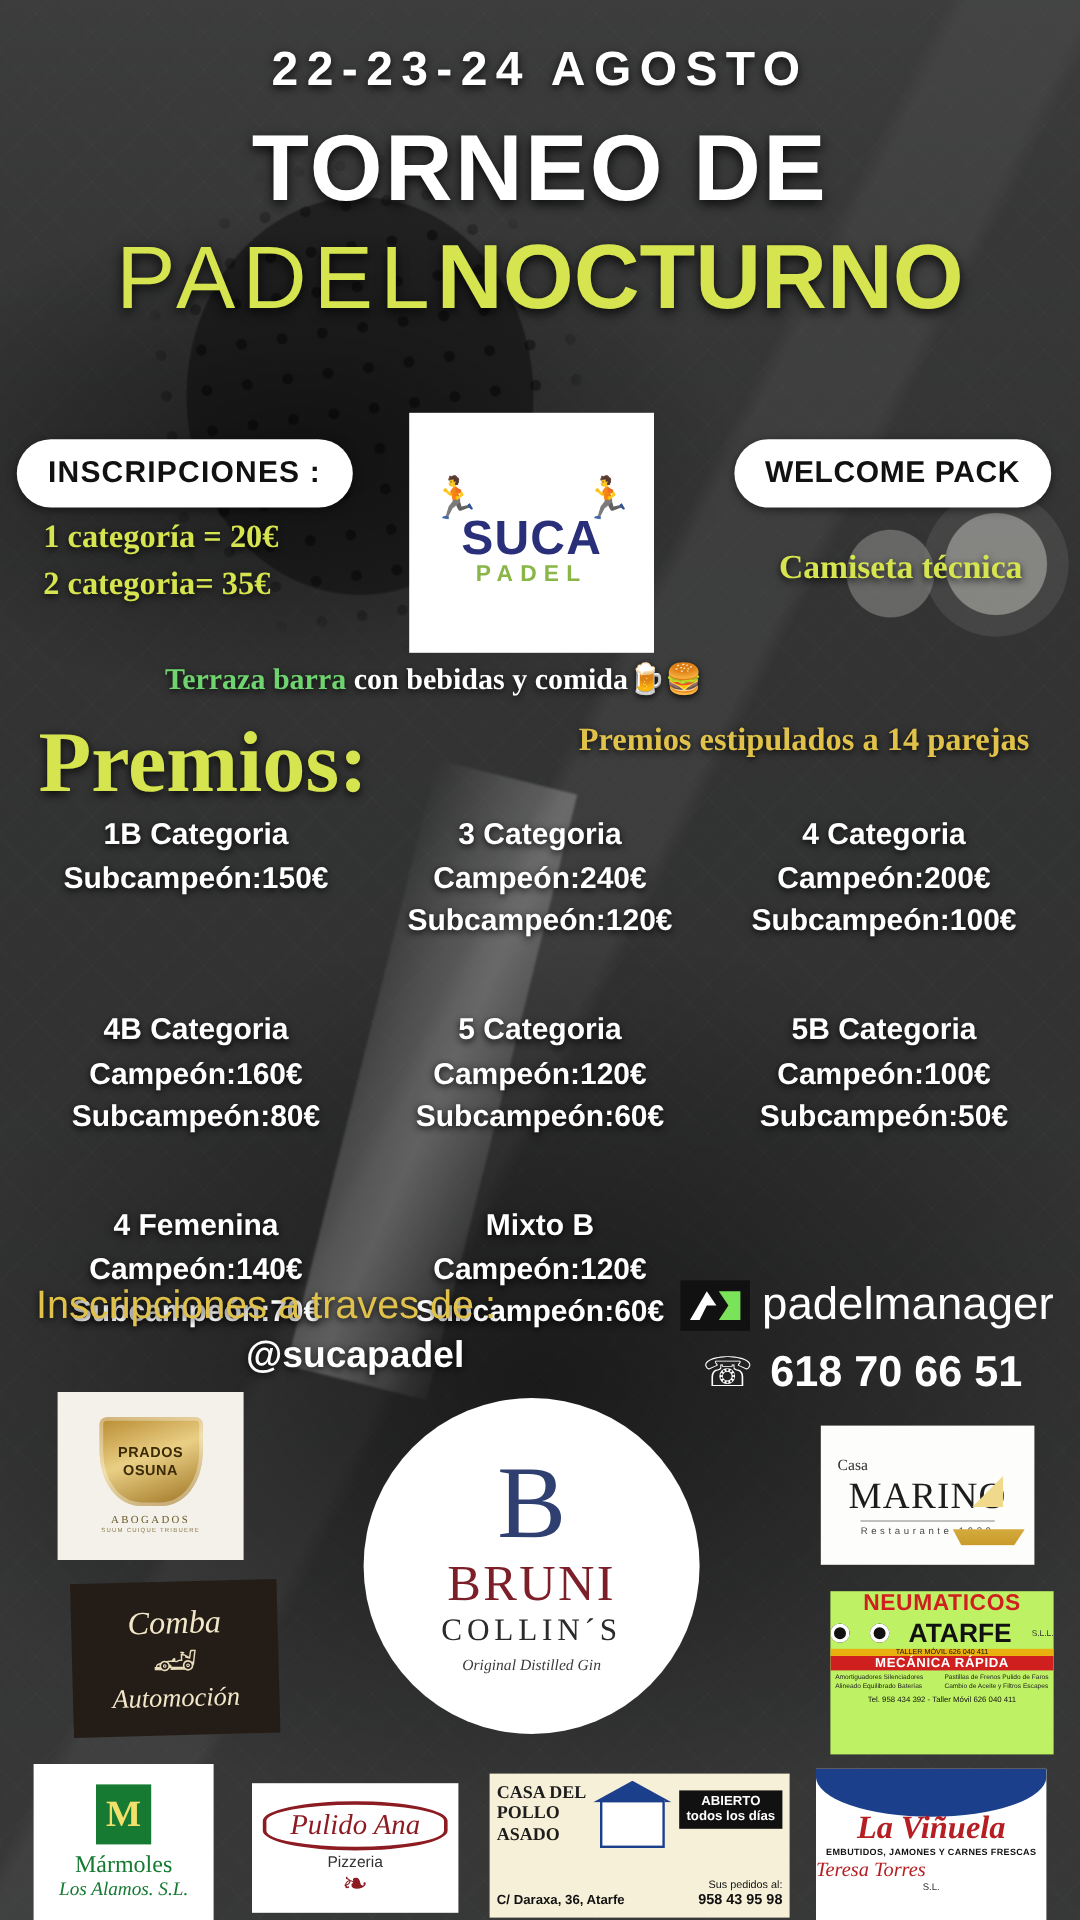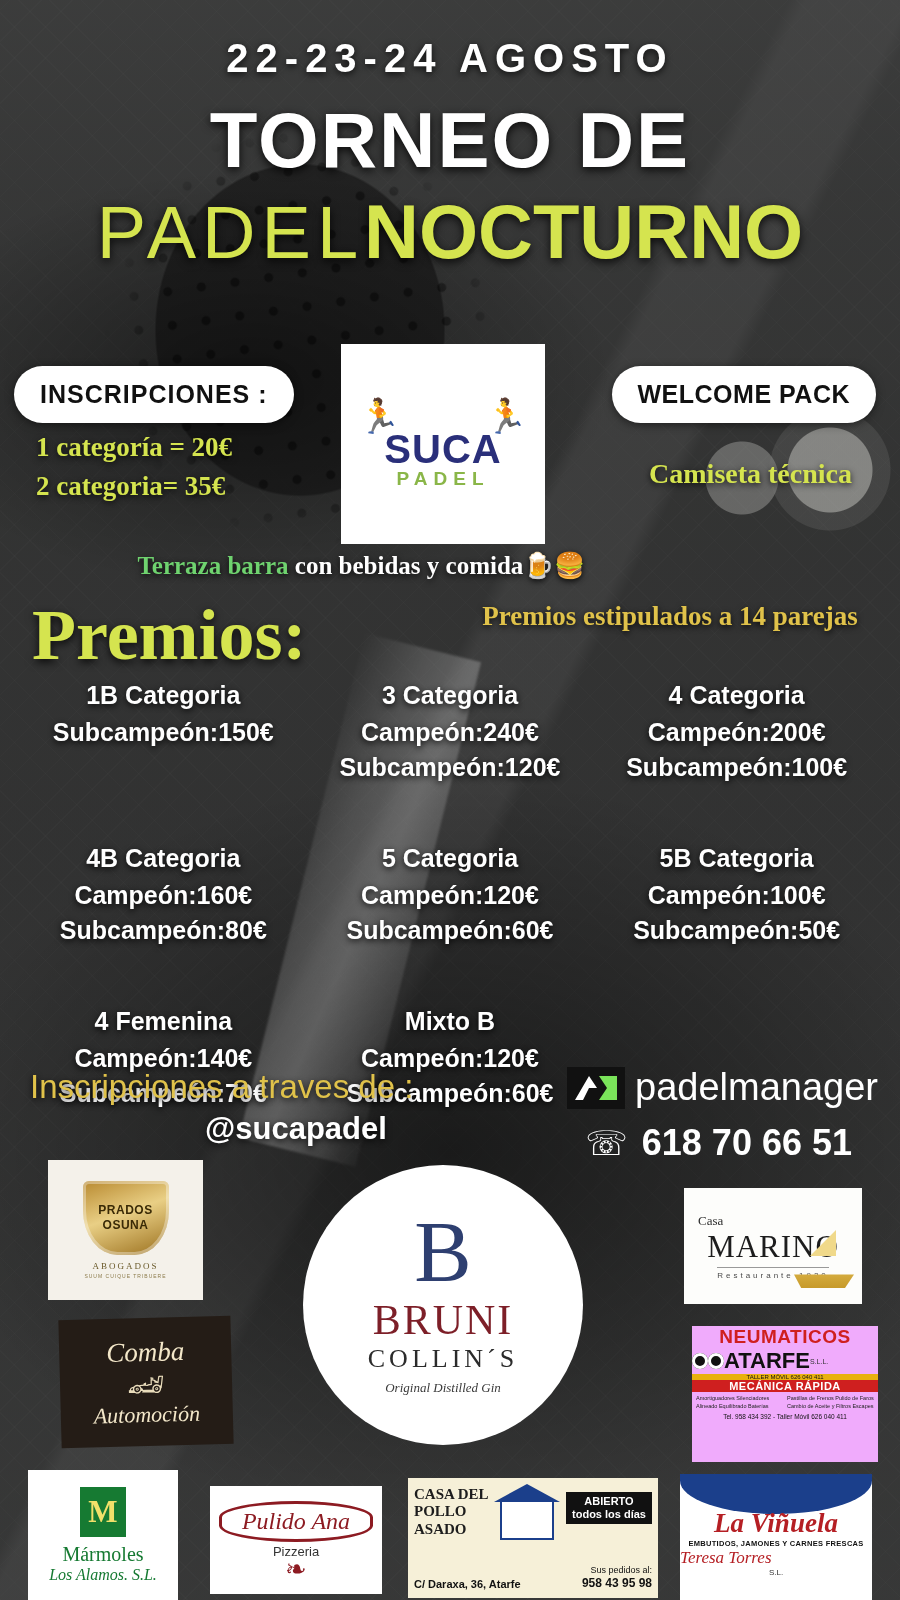--- a/index.html
+++ b/index.html
@@ -237,23 +237,23 @@
     position:absolute; left:303px; top:1129px; width:280px; height:280px;
     background:#ffffff; border-radius:50%;
     display:flex; flex-direction:column; align-items:center; justify-content:center;
   }
   .sp-bruni .mono{ font-size:86px; color:#2e3f70; font-family:"Liberation Serif",serif; line-height:.9; }
   .sp-bruni .bname{ font-size:42px; color:#7d1f28; font-family:"Liberation Serif",serif; letter-spacing:2px; margin-top:4px;}
   .sp-bruni .bsub{ font-size:26px; color:#2b2b2b; font-family:"Liberation Serif",serif; letter-spacing:4px; }
   .sp-bruni .btag{ font-size:13px; color:#3a3a3a; font-family:"Liberation Serif",serif; font-style:italic; margin-top:6px;}
 
   
-  .sp-neu{ position:absolute; right:22px; top:1290px; width:186px; height:136px; background:#f0abfc; }
+  .sp-neu{ position:absolute; right:22px; top:1290px; width:186px; height:136px; background:#bef264; }
   .sp-neu .n1{ color:#cf1f1f; font-size:19px; font-weight:bold; text-align:center; letter-spacing:.5px; }
-  .sp-neu .n2{ display:flex; align-items:center; justify-content:flex-start; gap:0; }
+  .sp-neu .n2{ display:flex; align-items:center; justify-content:space-between; gap:0; }
   .sp-neu .tire{ width:16px;height:16px;border-radius:50%;background:#111;box-shadow:0 0 0 3px #fff inset;}
   .sp-neu .atarfe{ font-size:22px; font-weight:bold; color:#111; }
   .sp-neu .slls{ font-size:7px; color:#333; }
   .sp-neu .bar{ background:#cf1f1f; color:#fff; font-size:11px; font-weight:bold; text-align:center; letter-spacing:.5px;}
   .sp-neu .cols{ display:flex; font-size:5.5px; color:#222; padding:2px 4px; gap:4px; }
   .sp-neu .cols div{ flex:1; line-height:1.5; }
   .sp-neu .foot{ font-size:6.5px; text-align:center; color:#111; }
   .sp-neu .tbadge{ background:#e8b10f; font-size:6px; text-align:center; color:#111; }
 
   

